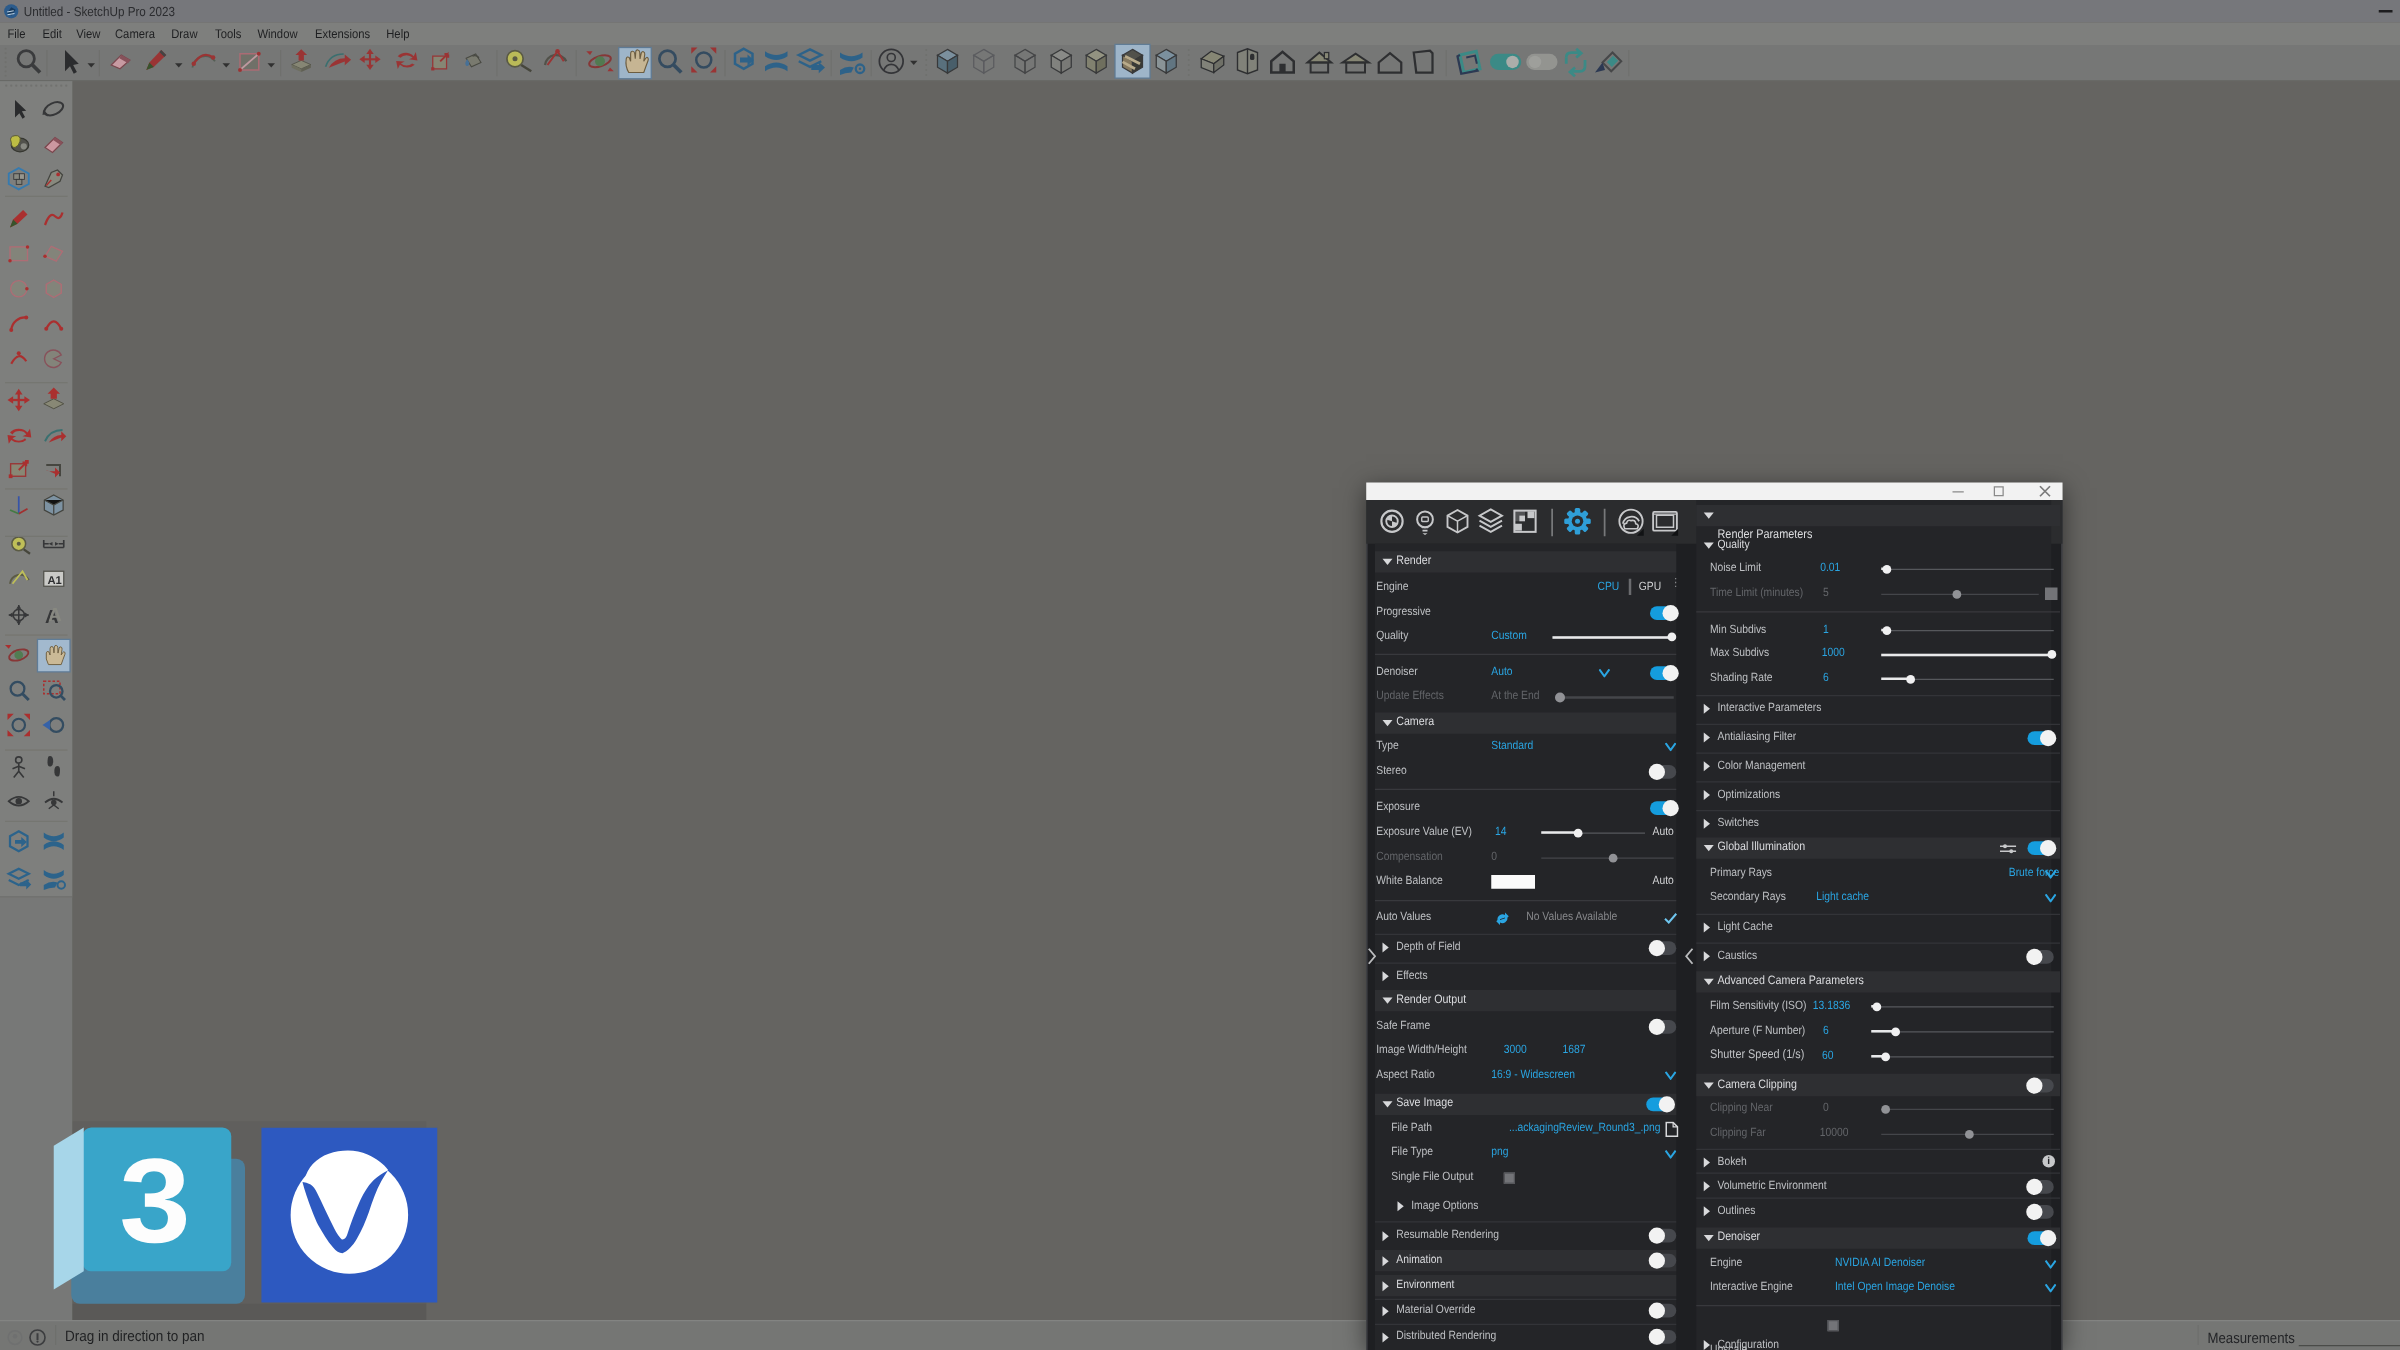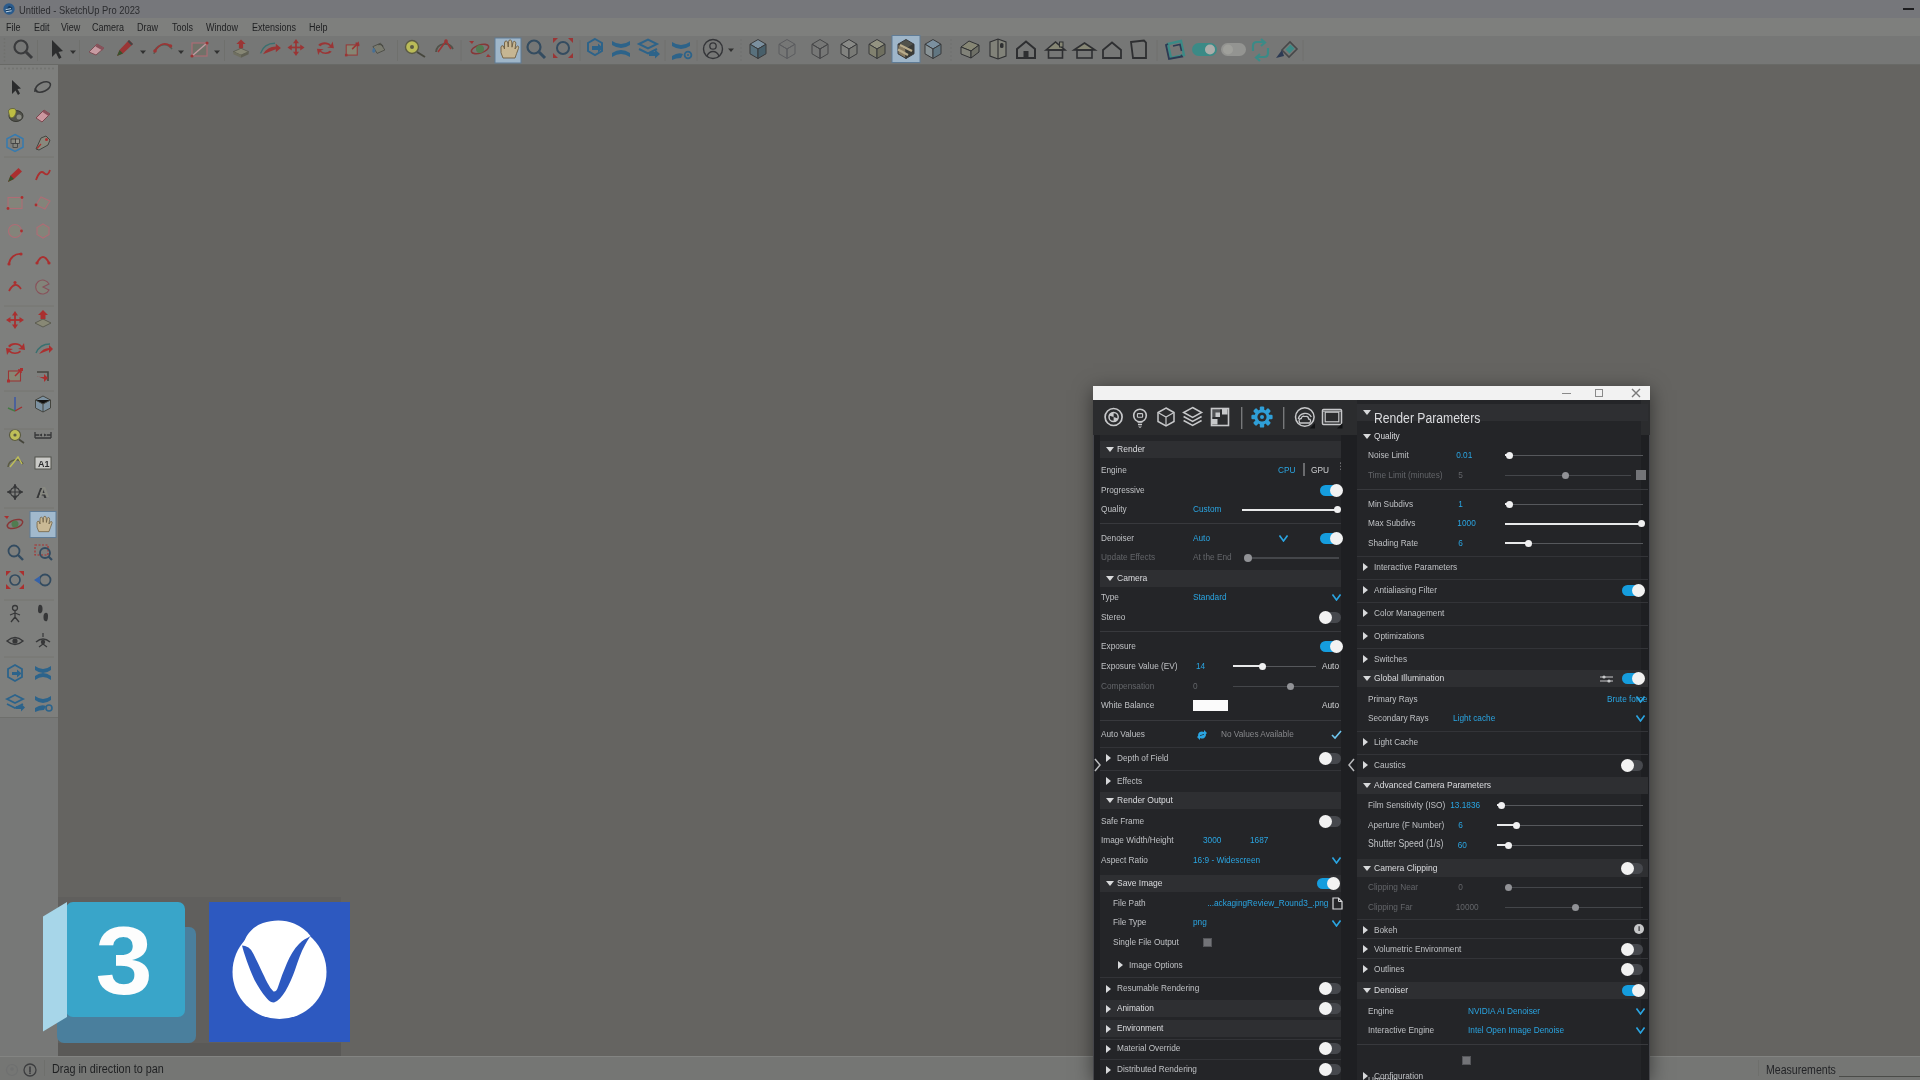--- a/index.html
+++ b/index.html
@@ -659,21 +659,21 @@
     <div style="position:absolute;left:227px;top:657.0px;width:21px;height:11px;border-radius:6px;background:#46484d;"></div>
     <div style="position:absolute;left:226px;top:656.0px;width:13px;height:13px;border-radius:50%;background:#f2f2f2;"></div>
     <div style="position:absolute;left:7px;top:653px;width:241px;height:1px;background:#333438;"></div>
     <div style="position:absolute;left:13px;top:679.5px;width:0;height:0;border-left:5px solid #d8d9db;border-top:4px solid transparent;border-bottom:4px solid transparent;"></div>
     <div style="position:absolute;left:24px;top:677.0px;width:200px;font-size:9.5px;color:#bfc1c4;white-space:nowrap;"><span style="display:inline-block;transform:scaleX(0.87);transform-origin:0 50%;">Distributed Rendering</span></div>
     <div style="position:absolute;left:227px;top:678.0px;width:21px;height:11px;border-radius:6px;background:#46484d;"></div>
     <div style="position:absolute;left:226px;top:677.0px;width:13px;height:13px;border-radius:50%;background:#f2f2f2;"></div>
     <div style="position:absolute;left:7px;top:673px;width:241px;height:1px;background:#333438;"></div>
     <div style="position:absolute;left:264px;top:18px;width:291px;height:17px;background:#2e2f32;"></div>
     <div style="position:absolute;left:270px;top:24.0px;width:0;height:0;border-top:5px solid #d8d9db;border-left:4px solid transparent;border-right:4px solid transparent;"></div>
-    <div style="position:absolute;left:281px;top:24px;width:200px;font-size:14px;color:#dcdde0;white-space:nowrap;"><span style="display:inline-block;transform:scaleX(0.87);transform-origin:0 50%;">Render Parameters</span></div>
+    <div style="position:absolute;left:281px;top:36px;width:200px;font-size:10px;color:#dcdde0;white-space:nowrap;"><span style="display:inline-block;transform:scaleX(0.87);transform-origin:0 50%;">Render Parameters</span></div>
     <div style="position:absolute;left:270px;top:47.5px;width:0;height:0;border-top:5px solid #d8d9db;border-left:4px solid transparent;border-right:4px solid transparent;"></div>
     <div style="position:absolute;left:281px;top:43.5px;width:200px;font-size:9.5px;color:#dcdde0;white-space:nowrap;"><span style="display:inline-block;transform:scaleX(0.87);transform-origin:0 50%;">Quality</span></div>
     <div style="position:absolute;left:275px;top:62.5px;width:200px;font-size:9.5px;color:#bfc1c4;white-space:nowrap;"><span style="display:inline-block;transform:scaleX(0.87);transform-origin:0 50%;">Noise Limit</span></div>
     <div style="position:absolute;left:331px;top:62.5px;width:80px;font-size:9.5px;color:#2aa5e2;text-align:center;white-space:nowrap;"><span style="display:inline-block;transform:scaleX(0.87);transform-origin:50% 50%;">0.01</span></div>
     <div style="position:absolute;left:412px;top:68.5px;width:138px;height:1.6px;background:#56585c;"></div>
     <div style="position:absolute;left:412px;top:68.2px;width:4px;height:2.2px;background:#e8e9ea;"></div>
     <div style="position:absolute;left:412.5px;top:65.5px;width:7.0px;height:7.0px;border-radius:50%;background:#f0f0f1;"></div>
     <div style="position:absolute;left:275px;top:82.5px;width:200px;font-size:9.5px;color:#636569;white-space:nowrap;"><span style="display:inline-block;transform:scaleX(0.87);transform-origin:0 50%;">Time Limit (minutes)</span></div>
     <div style="position:absolute;left:328px;top:82.5px;width:80px;font-size:9.5px;color:#636569;text-align:center;white-space:nowrap;"><span style="display:inline-block;transform:scaleX(0.87);transform-origin:50% 50%;">5</span></div>
     <div style="position:absolute;left:412px;top:88.5px;width:126px;height:1.6px;background:#44464a;"></div>

